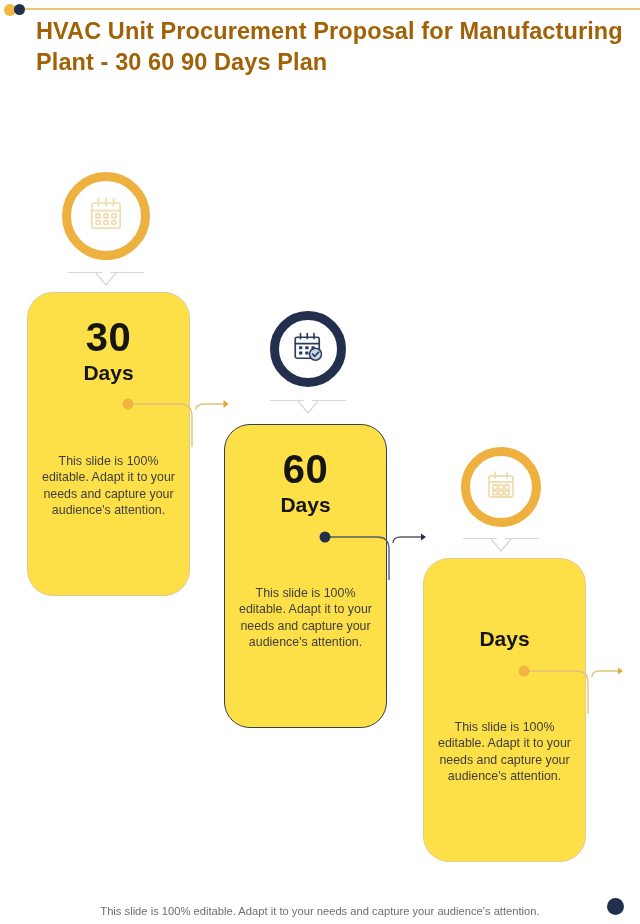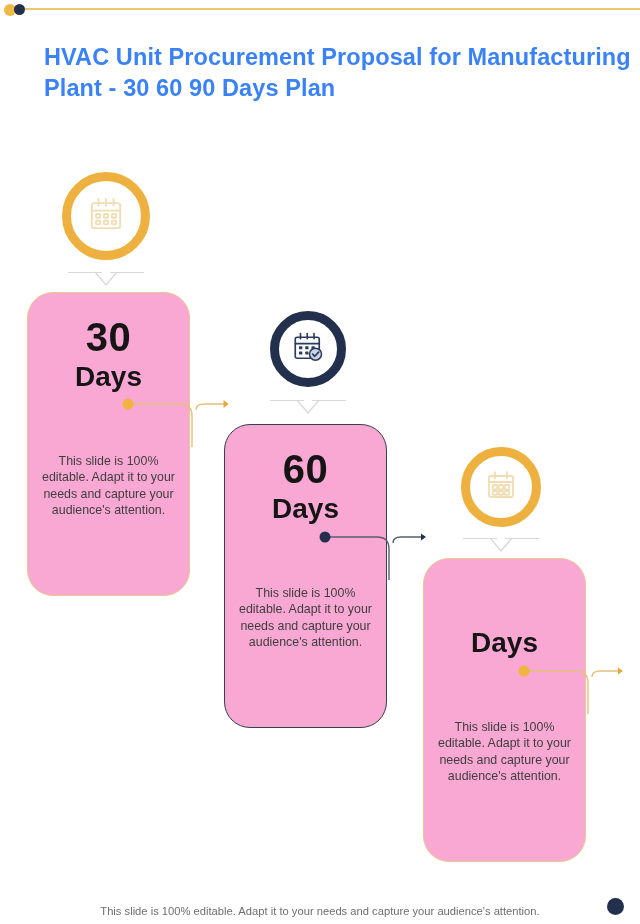--- a/index.html
+++ b/index.html
@@ -23,23 +23,23 @@
     position:absolute;left:14px;top:4px;width:11px;height:11px;
     border-radius:50%;background:#22304d;
   }
   .dot-navy-bottom{
     position:absolute;left:607px;top:898px;width:17px;height:17px;
     border-radius:50%;background:#22304d;
   }
 
   
   .title{
-    position:absolute;left:44px;top:16px;width:590px;
+    position:absolute;left:36px;top:16px;width:590px;
     font-size:23.5px;line-height:31px;font-weight:bold;
-    color:#3b82f6;letter-spacing:.1px;margin-top:26px;
+    color:#a16207;letter-spacing:.1px;
   }
 
   
   .icon-circle{
     position:absolute;border-radius:50%;
     box-sizing:border-box;
     display:flex;align-items:center;justify-content:center;
     background:#ffffff;
   }
   .ic-orange{border:9px solid #eeb13f;}
@@ -54,31 +54,31 @@
   .bracket .bar-r{right:0;}
   .bracket .notch{
     position:absolute;left:50%;top:0;transform:translateX(-50%);
     width:22px;height:15px;
   }
   .bracket .notch svg{display:block;}
 
   
   .card{
     position:absolute;box-sizing:border-box;
-    border-radius:26px;background:#f9a8d4;
+    border-radius:26px;background:#fde047;
   }
   .card.orange{border:1.3px solid #e8c88c;}
   .card.navy{border:1.3px solid #3a3f4d;}
   .card .num{
     position:absolute;left:0;right:0;text-align:center;
     font-size:40px;font-weight:bold;color:#151515;letter-spacing:.5px;
   }
   .card .unit{
     position:absolute;left:0;right:0;text-align:center;
-    font-size:28px;font-weight:bold;color:#151515;
+    font-size:21px;font-weight:bold;color:#151515;
   }
   .card .body{
     position:absolute;left:12px;right:12px;text-align:center;
     font-size:12.4px;line-height:16.4px;color:#3e3e3e;
   }
 
   
   .conn{position:absolute;}
   .conn svg{display:block;overflow:visible;}
 

